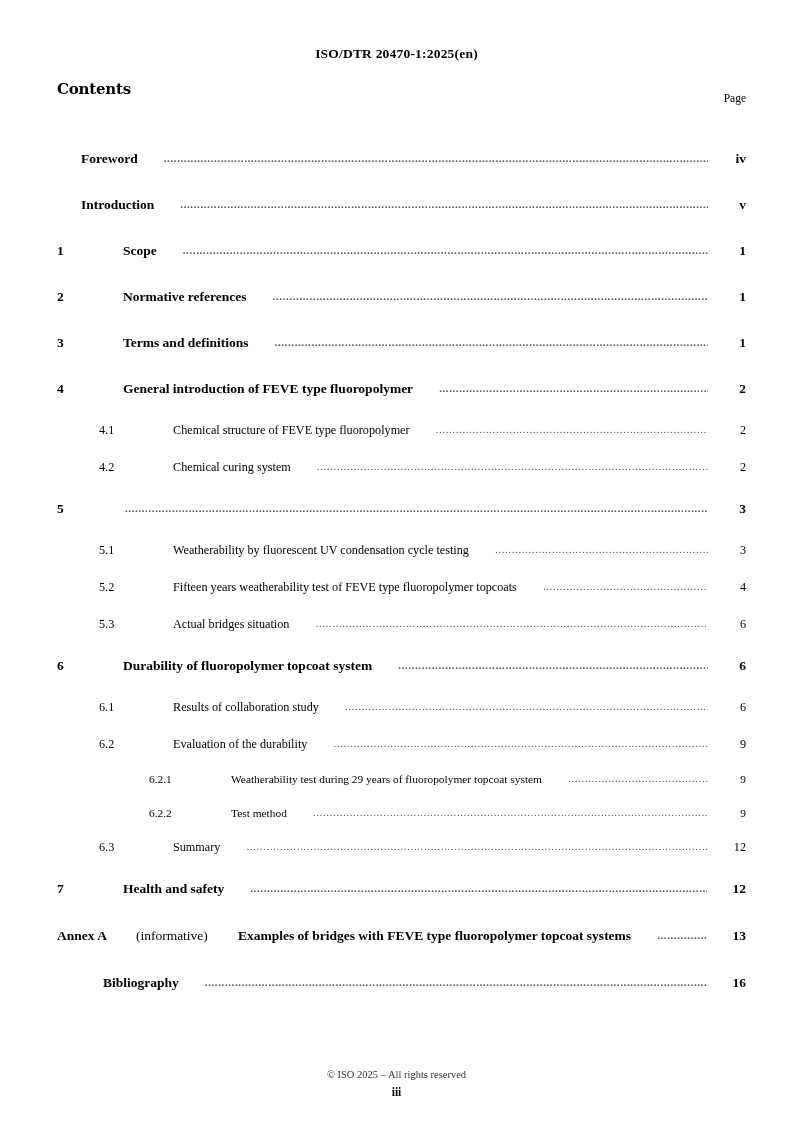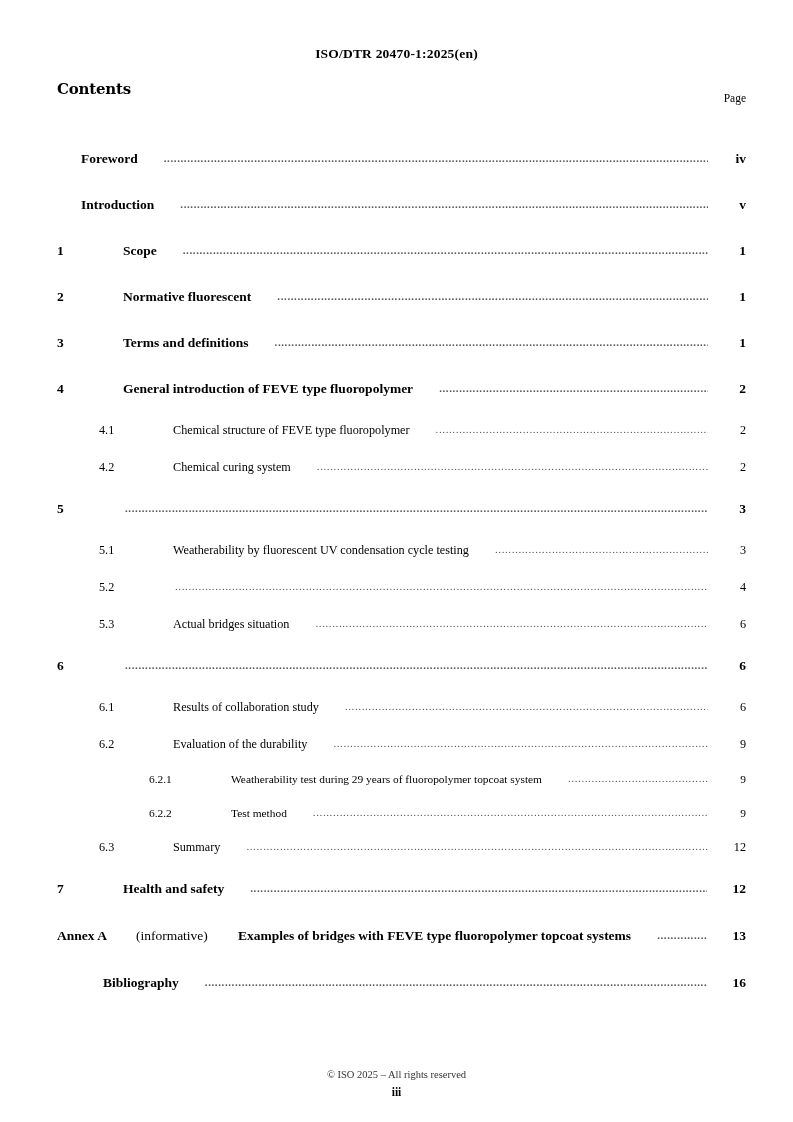--- a/index.html
+++ b/index.html
@@ -183,21 +183,21 @@
         <span class="toc-pg">v</span>
       </div>
       <div class="toc-row lvl1">
         <span class="toc-num">1</span>
         <span class="toc-text">Scope</span>
         <span class="toc-dots">...........................................................................................................................................................................................................................</span>
         <span class="toc-pg">1</span>
       </div>
       <div class="toc-row lvl1">
         <span class="toc-num">2</span>
-        <span class="toc-text">Normative fluorescent</span>
+        <span class="toc-text">Normative references</span>
         <span class="toc-dots">...........................................................................................................................................................................................................................</span>
         <span class="toc-pg">1</span>
       </div>
       <div class="toc-row lvl1">
         <span class="toc-num">3</span>
         <span class="toc-text">Terms and definitions</span>
         <span class="toc-dots">...........................................................................................................................................................................................................................</span>
         <span class="toc-pg">1</span>
       </div>
       <div class="toc-row lvl1">
@@ -224,31 +224,33 @@
         <span class="toc-pg">3</span>
       </div>
       <div class="toc-row lvl2">
         <span class="toc-num">5.1</span>
         <span class="toc-text">Weatherability by fluorescent UV condensation cycle testing</span>
         <span class="toc-dots">...........................................................................................................................................................................................................................</span>
         <span class="toc-pg">3</span>
       </div>
       <div class="toc-row lvl2">
         <span class="toc-num">5.2</span>
+        <span class="toc-text">Fifteen years weatherability test of FEVE type fluoropolymer topcoats</span>
         <span class="toc-dots">...........................................................................................................................................................................................................................</span>
         <span class="toc-pg">4</span>
       </div>
       <div class="toc-row lvl2">
         <span class="toc-num">5.3</span>
         <span class="toc-text">Actual bridges situation</span>
         <span class="toc-dots">...........................................................................................................................................................................................................................</span>
         <span class="toc-pg">6</span>
       </div>
       <div class="toc-row lvl1">
         <span class="toc-num">6</span>
+        <span class="toc-text">Durability of fluoropolymer topcoat system</span>
         <span class="toc-dots">...........................................................................................................................................................................................................................</span>
         <span class="toc-pg">6</span>
       </div>
       <div class="toc-row lvl2">
         <span class="toc-num">6.1</span>
         <span class="toc-text">Results of collaboration study</span>
         <span class="toc-dots">...........................................................................................................................................................................................................................</span>
         <span class="toc-pg">6</span>
       </div>
       <div class="toc-row lvl2">

